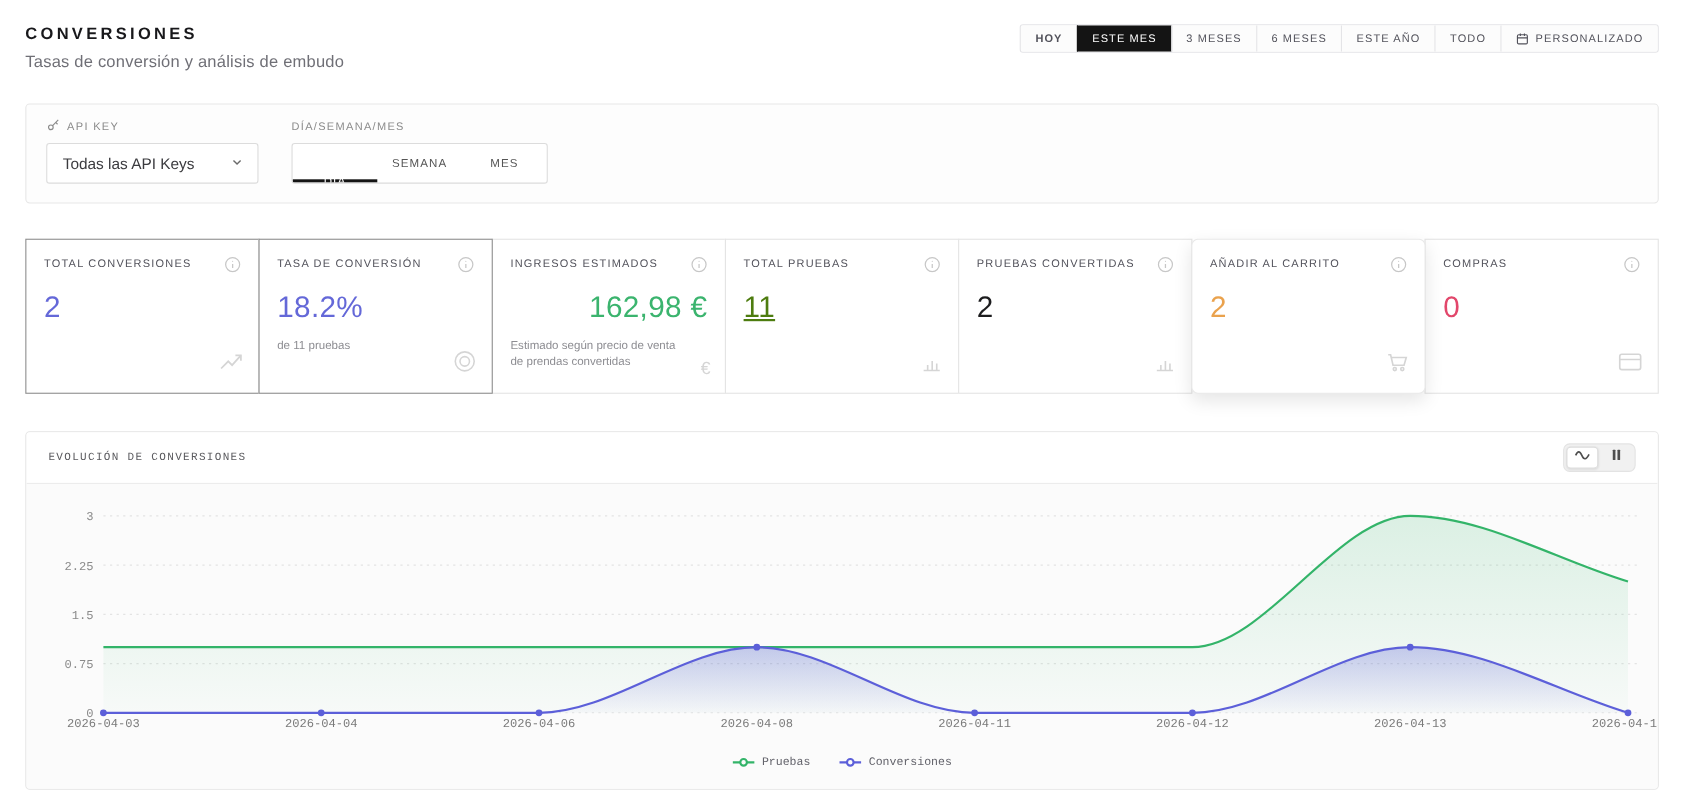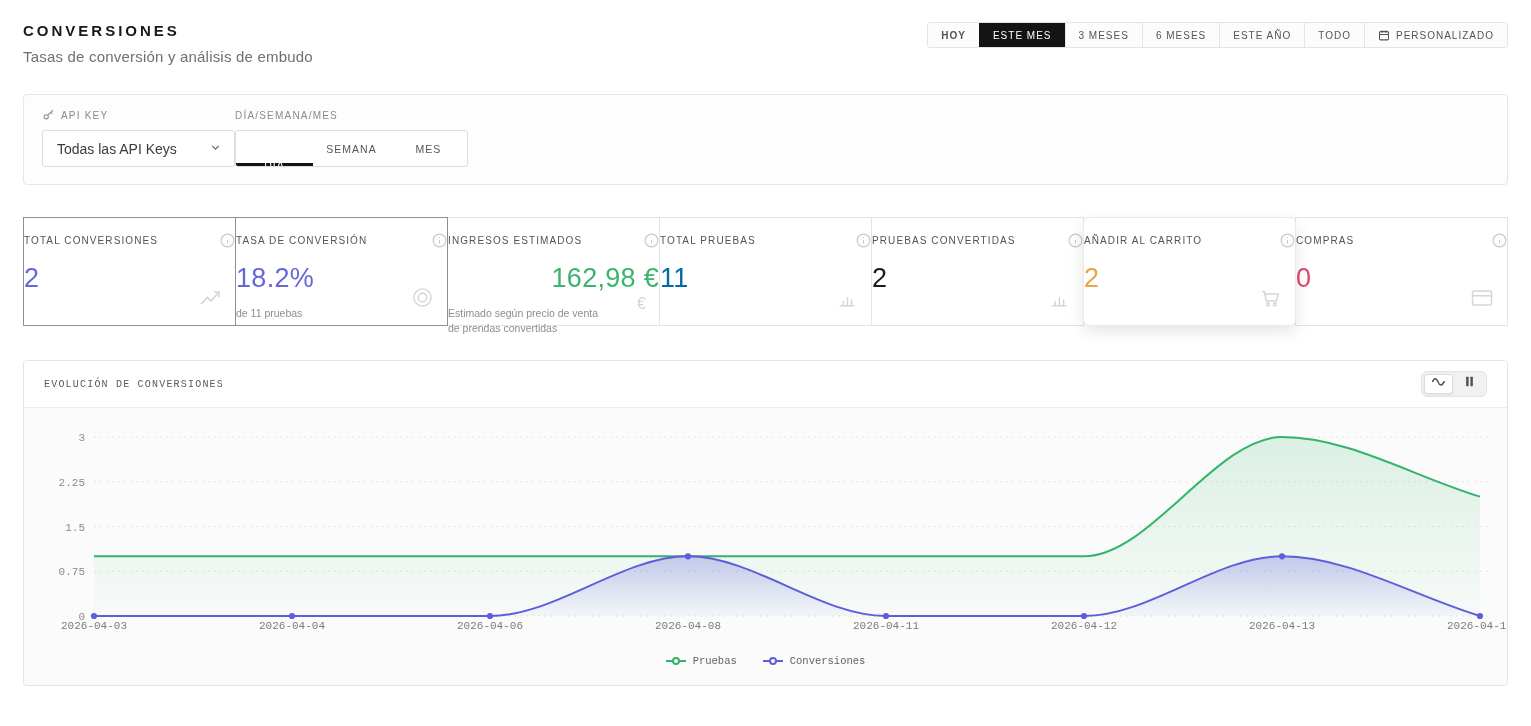--- a/index.html
+++ b/index.html
@@ -11,30 +11,30 @@
   .page-title { font-size:15px; font-weight:700; letter-spacing:3px; color:#18181b; }
   .page-subtitle { margin-top:9px; font-size:15px; color:#6f6f76; letter-spacing:.2px; }
 
   .time-tabs { display:flex; border:1px solid #e4e4e7; border-radius:3px; overflow:hidden; height:26px; background:#fcfcfc; }
   .time-tab { display:flex; align-items:center; gap:6px; padding:0 13px; font-size:10px; letter-spacing:1px; color:#52525b; border-left:1px solid #e4e4e7; cursor:pointer; white-space:nowrap; background:#fcfcfc; }
   .time-tab:first-child { border-left:none;font-weight:bold; }
   .time-tab.active { background:#141414; color:#fff; border-color:#141414; }
   .time-tab svg { display:block; }
 
   
-  .filter-panel { margin-top:29px; border:1px solid #e7e7e7; background:#fdfdfd; border-radius:4px; padding:14px 18px 17px; display:flex; }
+  .filter-panel { margin-top:29px; border:1px solid #e7e7e7; background:#fdfdfd; border-radius:4px; padding:14px 18px 17px; display:flex; gap:30px; }
   .filter-label { display:flex; align-items:center; gap:6px; font-size:10px; letter-spacing:1.2px; color:#8a8a8a; height:12px; }
   .select-box { margin-top:9px; width:193px; height:37px; border:1px solid #dcdcdc; background:#fff; border-radius:3px; display:flex; align-items:center; justify-content:space-between; padding:0 12px 0 14px; font-size:14px; color:#3b3b3f; cursor:pointer; }
   .seg-group { margin-top:9px; display:flex; height:37px; border:1px solid #dcdcdc; border-radius:3px; overflow:hidden; background:#fff; }
   .seg { width:77px; display:flex; align-items:center; justify-content:center; font-size:10.5px; letter-spacing:1px; color:#555; cursor:pointer; }
   .seg.active { background:#141414; color:#fff;margin-top:32px; }
 
   
   .stats-row { margin-top:32px; display:flex; }
-  .stat-card { flex:1; position:relative; background:#fff; border:1px solid #e4e4e4; height:109px; padding:15px 0; margin-left:-1px; }
+  .stat-card { flex:1; position:relative; background:#fff; border:1px solid #e4e4e4; height:141px; padding:15px 16px; margin-left:-1px; }
   .stat-card:first-child { margin-left:0; }
   .stat-card.highlighted { border-color:#8e8e8e; z-index:2; }
   .stat-card.elevated { border-radius:6px; border-color:#e9e9e9; box-shadow:0 6px 16px rgba(0,0,0,.10); z-index:3; }
   .stat-head { display:flex; justify-content:space-between; align-items:flex-start; }
   .stat-label { font-size:10px; letter-spacing:1.1px; color:#52525b; padding-top:2px; }
   .info-icon { color:#c7c7c7; flex:none; cursor:pointer; }
   .stat-value { margin-top:11px; font-size:27px; font-weight:400; letter-spacing:.3px; }
   .stat-sub { margin-top:12px; font-size:10.5px; color:#8d8d92; line-height:1.4; max-width:160px; }
   .corner-icon { position:absolute; right:13px; bottom:12px; color:#d5d5d5; }
 
@@ -163,21 +163,21 @@
       </div>
       <div class="stat-card">
         <div class="stat-head">
           <span class="stat-label">TOTAL PRUEBAS</span>
           <span class="info-icon"><svg width="15" height="15" viewBox="0 0 16 16" fill="none" stroke="currentColor" stroke-width="1.2">
               <circle cx="8" cy="8" r="6.8"></circle>
               <path d="M8 7.4v4"></path>
               <circle cx="8" cy="4.9" r="0.55" fill="currentColor" stroke="none"></circle>
             </svg></span>
         </div>
-        <div class="stat-value" style="color: #0369a1;">11</div>
+        <div class="stat-value" style="color: #4d7c0f; text-decoration: underline;">11</div>
         <span class="corner-icon"><svg width="22" height="22" viewBox="0 0 24 24" fill="none" stroke="currentColor" stroke-width="1.6">
             <path d="M4 20.5h16"></path>
             <path d="M8 20.5v-5.5"></path>
             <path d="M12.5 20.5v-9.5"></path>
             <path d="M17 20.5v-7"></path>
           </svg></span>
       </div>
       <div class="stat-card">
         <div class="stat-head">
           <span class="stat-label">PRUEBAS CONVERTIDAS</span>

